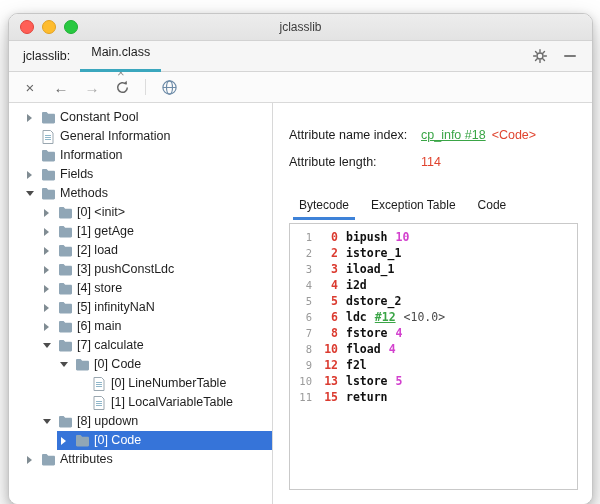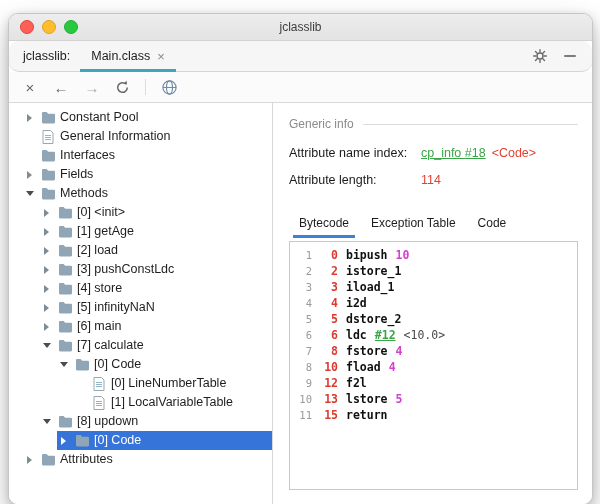--- a/index.html
+++ b/index.html
@@ -18,24 +18,24 @@
   .titlebar{flex:0 0 26px;height:26px;background:linear-gradient(#ededed,#e3e3e3);
     border-bottom:1px solid #d2d2d2;position:relative;display:flex;align-items:center;}
   .traffic{position:absolute;left:11px;top:0;height:100%;display:flex;align-items:center;gap:8px;}
   .dot{width:12px;height:12px;border-radius:50%;display:inline-block;}
   .dot.red{background:#ff5f57;border:0.5px solid #e0443c;}
   .dot.yellow{background:#febc2e;border:0.5px solid #e0a123;}
   .dot.green{background:#28c840;border:0.5px solid #1faf34;}
   .title{flex:1;text-align:center;font-size:12px;color:#3d3d3d;}
   
   .tabbar{flex:0 0 30px;height:30px;background:#f6f6f6;border-bottom:1px solid #d5d5d5;
-    display:flex;align-items:stretch;border-radius:10px;}
+    display:flex;align-items:stretch;}
   .tab-prefix{align-self:center;margin-left:14px;font-size:12.5px;color:#1d1d1d;}
-  .tab{display:flex;align-items:center;gap:7px;padding:12px 11px;margin-left:10px;
-    font-size:12.5px;color:#1d1d1d;position:relative;cursor:default;}
+  .tab{display:flex;align-items:center;gap:7px;padding:4px 11px;margin-left:10px;
+    font-size:12.5px;color:#1d1d1d;position:relative;cursor:default;flex-direction:column;}
   .tab.active::after{content:"";position:absolute;left:0;right:0;bottom:-1px;height:3px;
     background:var(--tab-accent,#3BA7BE);}
   .tab-close{color:#8a8a8a;font-size:13px;line-height:1;}
   .tabbar-right{margin-left:auto;display:flex;align-items:center;gap:16px;padding-right:16px;}
   .dash{width:12px;height:2px;background:#7a7a7a;border-radius:1px;display:inline-block;}
   
   .toolbar{flex:0 0 30px;height:30px;background:#fbfbfb;border-bottom:1px solid #d9d9d9;
     display:flex;align-items:center;gap:15px;padding-left:13px;}
   .tb-glyph{font-size:15px;color:#676767;width:16px;text-align:center;line-height:1;}
   .tb-glyph.dim{color:#a9a9a9;}
@@ -163,21 +163,21 @@
         </div>
         <div class="tree-row">
           <span class="indent" style="width: 14px;"></span>
           <div class="row-body">
             <span class="arrow"></span>
             <span class="tree-icon">
               <svg width="15" height="13" viewBox="0 0 15 13">
                 <path d="M1 2.2C1 1.5 1.5 1 2.2 1h3.4l1.6 1.8h5.6c.7 0 1.2.5 1.2 1.2v7.3c0 .7-.5 1.2-1.2 1.2H2.2C1.5 12.5 1 12 1 11.3z" fill="#90A6B6"></path>
               </svg>
             </span>
-            <span class="tree-label">Interfaces</span>
+            <span class="tree-label">Information</span>
           </div>
         </div>
         <div class="tree-row">
           <span class="indent" style="width: 14px;"></span>
           <div class="row-body">
             <span class="arrow">
               <span class="tri-right"></span>
             </span>
             <span class="tree-icon">
               <svg width="15" height="13" viewBox="0 0 15 13">
@@ -391,24 +391,20 @@
               <svg width="15" height="13" viewBox="0 0 15 13">
                 <path d="M1 2.2C1 1.5 1.5 1 2.2 1h3.4l1.6 1.8h5.6c.7 0 1.2.5 1.2 1.2v7.3c0 .7-.5 1.2-1.2 1.2H2.2C1.5 12.5 1 12 1 11.3z" fill="#90A6B6"></path>
               </svg>
             </span>
             <span class="tree-label">Attributes</span>
           </div>
         </div>
       </div>
 
     <div class="detail">
-      <div class="section-header">
-        <span>Generic info</span>
-        <div class="rule"></div>
-      </div>
 
       <div class="kv-row">
         <span class="kv-label">Attribute name index:</span>
         <a class="green-link">cp_info #18</a>
         <span class="red-val">&lt;Code&gt;</span>
       </div>
       <div class="kv-row">
         <span class="kv-label">Attribute length:</span>
         <span class="red-val">114</span>
       </div>

